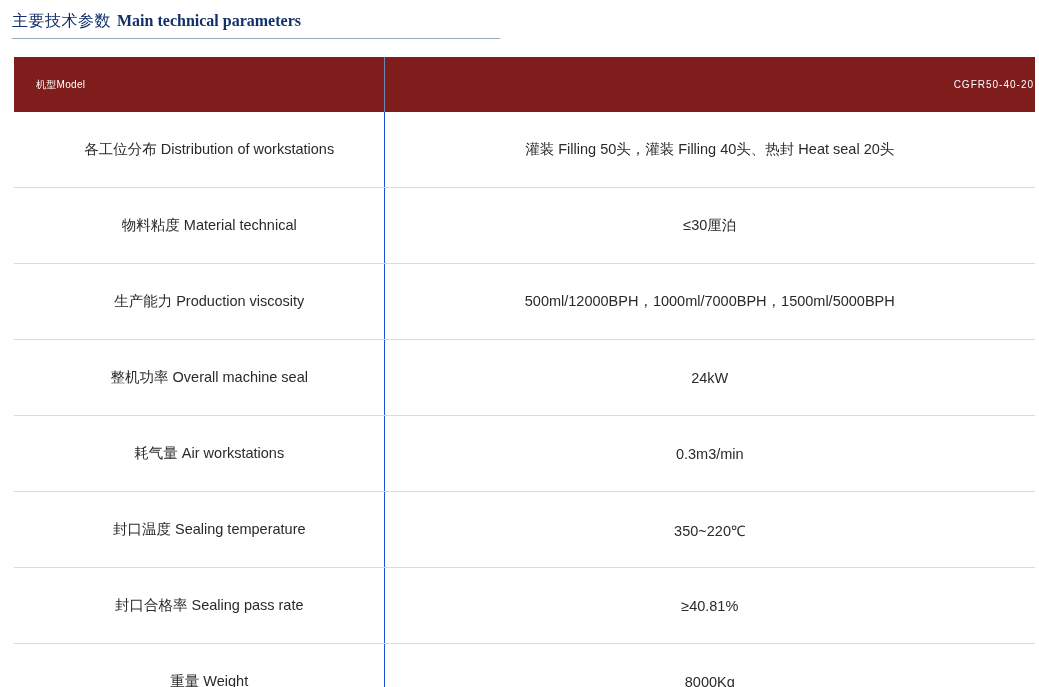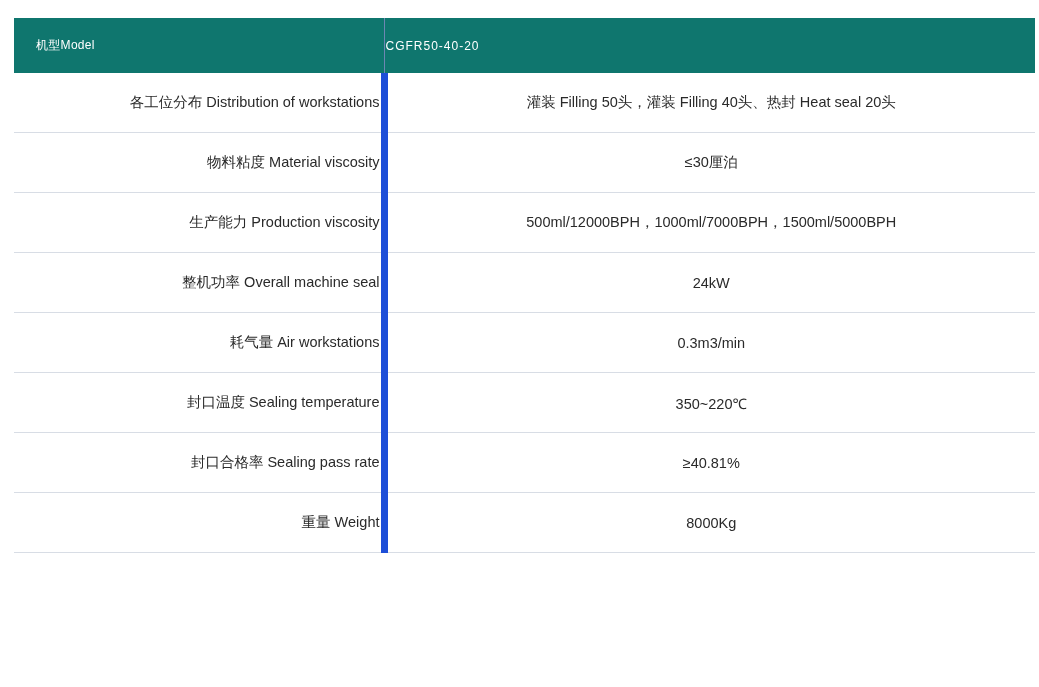--- a/index.html
+++ b/index.html
@@ -55,87 +55,93 @@
   }
   table.spec {
     width: 1021px;
     border-collapse: collapse;
     table-layout: fixed;
   }
   table.spec col.c1 { width: 370px; }
   table.spec col.c2 { width: 651px; }
 
   table.spec thead th {
-    background: #0f766e;
+    background: #7f1d1d;
     color: #ffffff;
     height: 53px;
     font-weight: normal;
-    font-size: 12px;
+    font-size: 10px;
     border: none;
     vertical-align: middle;
   }
   table.spec thead th.k {
     text-align: left;
     padding-left: 22px;
     letter-spacing: 0.3px;
   }
   table.spec thead th.v {
-    text-align: left;
+    text-align: right;
     letter-spacing: 1px;
     border-left: 1px solid #6d86b3;
   }
   table.spec tbody td {
     height: 51px;
     font-size: 14.5px;
     border-bottom: 1px solid #d8dde5;
     vertical-align: middle;
     color: #2a2a2a;
   }
   table.spec tbody tr:first-child td {
     border-top: none;
   }
   table.spec tbody td.k {
-    text-align: right;
+    text-align: center;
     padding-left: 22px;
     white-space: nowrap;
   }
   table.spec tbody td.v {
     text-align: center;
-    border-left: 7px solid #1d4ed8;
-    padding: 4px 10px;
+    border-left: 1px solid #1d4ed8;
+    padding: 12px 10px;
   }
   table.spec tbody tr:last-child td {
     border-bottom: 1px solid #d8dde5;
   }
 </style>
 </head>
 <body>
 
 <div class="page">
 
+  <div class="heading-wrap">
+    <div class="heading">
+      <span class="cn">主要技术参数</span><span class="en">Main technical parameters</span>
+    </div>
+    <div class="heading-rule"></div>
+  </div>
 
   <div class="table-wrap">
     <table class="spec">
       <colgroup>
         <col class="c1">
         <col class="c2">
       </colgroup>
       <thead>
         <tr>
           <th class="k">机型Model</th>
           <th class="v">CGFR50-40-20</th>
         </tr>
       </thead>
       <tbody>
         <tr>
           <td class="k">各工位分布 Distribution of workstations</td>
           <td class="v">灌装 Filling 50头，灌装 Filling 40头、热封 Heat seal 20头</td>
         </tr>
         <tr>
-          <td class="k">物料粘度 Material viscosity</td>
+          <td class="k">物料粘度 Material technical</td>
           <td class="v">≤30厘泊</td>
         </tr>
         <tr>
           <td class="k">生产能力 Production viscosity</td>
           <td class="v">500ml/12000BPH，1000ml/7000BPH，1500ml/5000BPH</td>
         </tr>
         <tr>
           <td class="k">整机功率 Overall machine seal</td>
           <td class="v">24kW</td>
         </tr>

